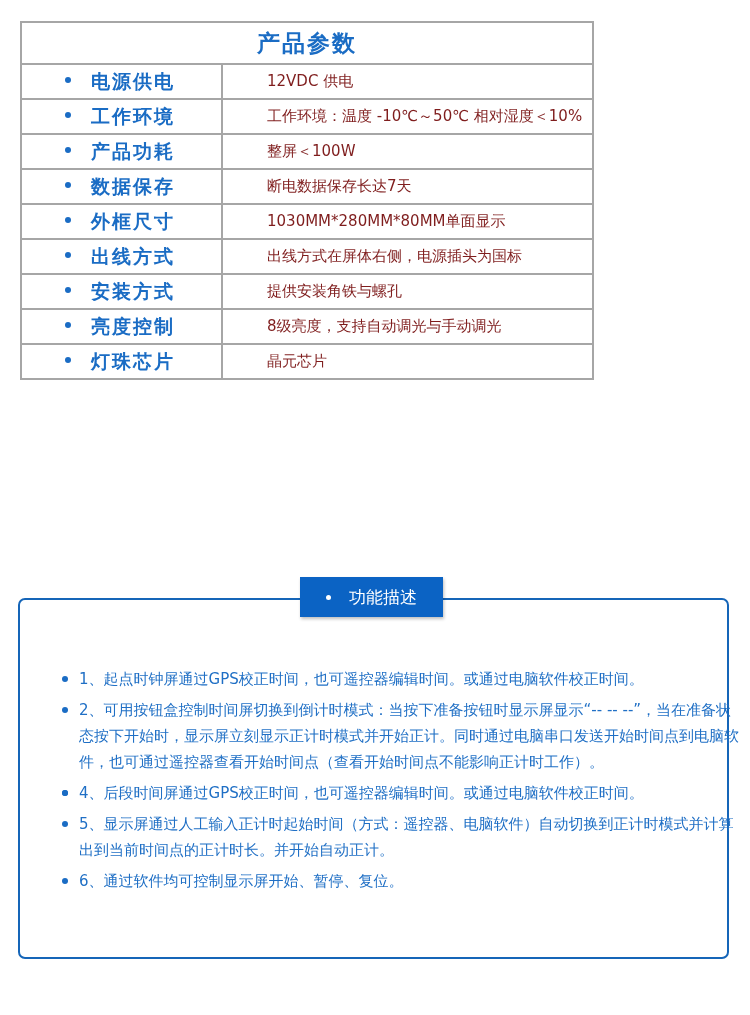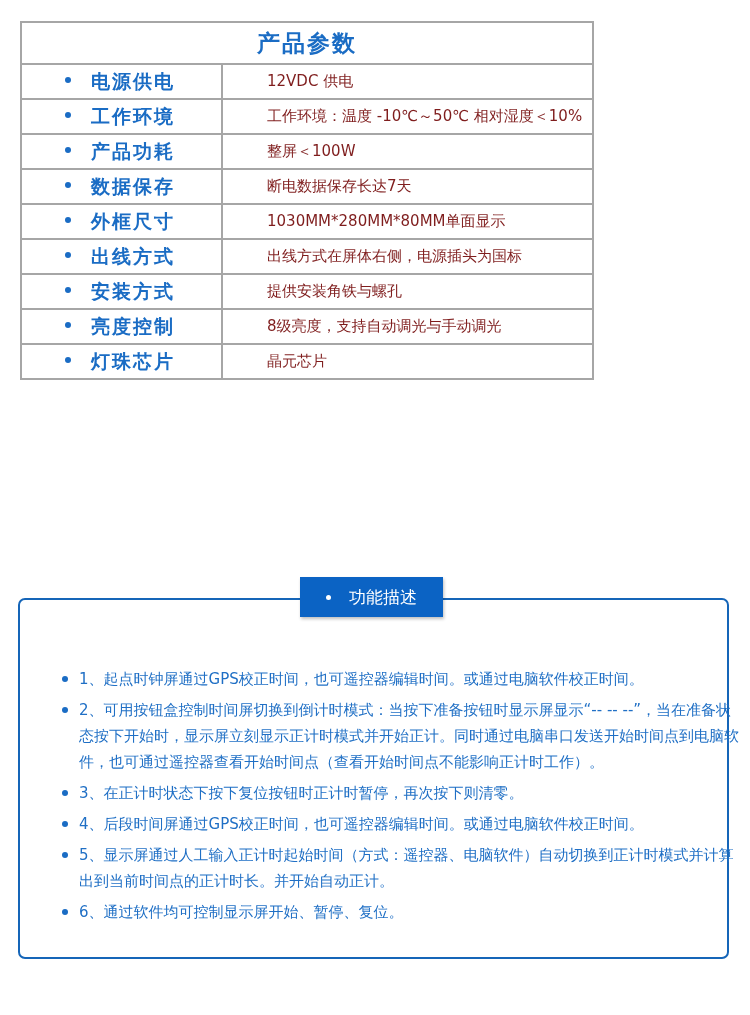--- a/index.html
+++ b/index.html
@@ -117,17 +117,17 @@
 
 <div class="func-box"></div>
 <div class="func-header">
   <span class="dot"></span>
   <span>功能描述</span>
 </div>
 
 <ul class="func-list">
   <li class="func-item"><span class="dot"></span><span>1、起点时钟屏通过GPS校正时间，也可遥控器编辑时间。或通过电脑软件校正时间。</span></li>
   <li class="func-item"><span class="dot"></span><span>2、可用按钮盒控制时间屏切换到倒计时模式：当按下准备按钮时显示屏显示“-- -- --”，当在准备状态按下开始时，显示屏立刻显示正计时模式并开始正计。同时通过电脑串口发送开始时间点到电脑软件，也可通过遥控器查看开始时间点（查看开始时间点不能影响正计时工作）。</span></li>
-  <li class="func-item"><span class="dot"></span><span>3、在正计时状态下按下复位按钮时正计时暂停，再次按下则清零。</span></li>
+  <li class="func-item"><span class="dot"></span></li>
   <li class="func-item"><span class="dot"></span><span>4、后段时间屏通过GPS校正时间，也可遥控器编辑时间。或通过电脑软件校正时间。</span></li>
   <li class="func-item"><span class="dot"></span><span>5、显示屏通过人工输入正计时起始时间（方式：遥控器、电脑软件）自动切换到正计时模式并计算出到当前时间点的正计时长。并开始自动正计。</span></li>
   <li class="func-item"><span class="dot"></span><span>6、通过软件均可控制显示屏开始、暂停、复位。</span></li>
 </ul>
 
 </body></html>

